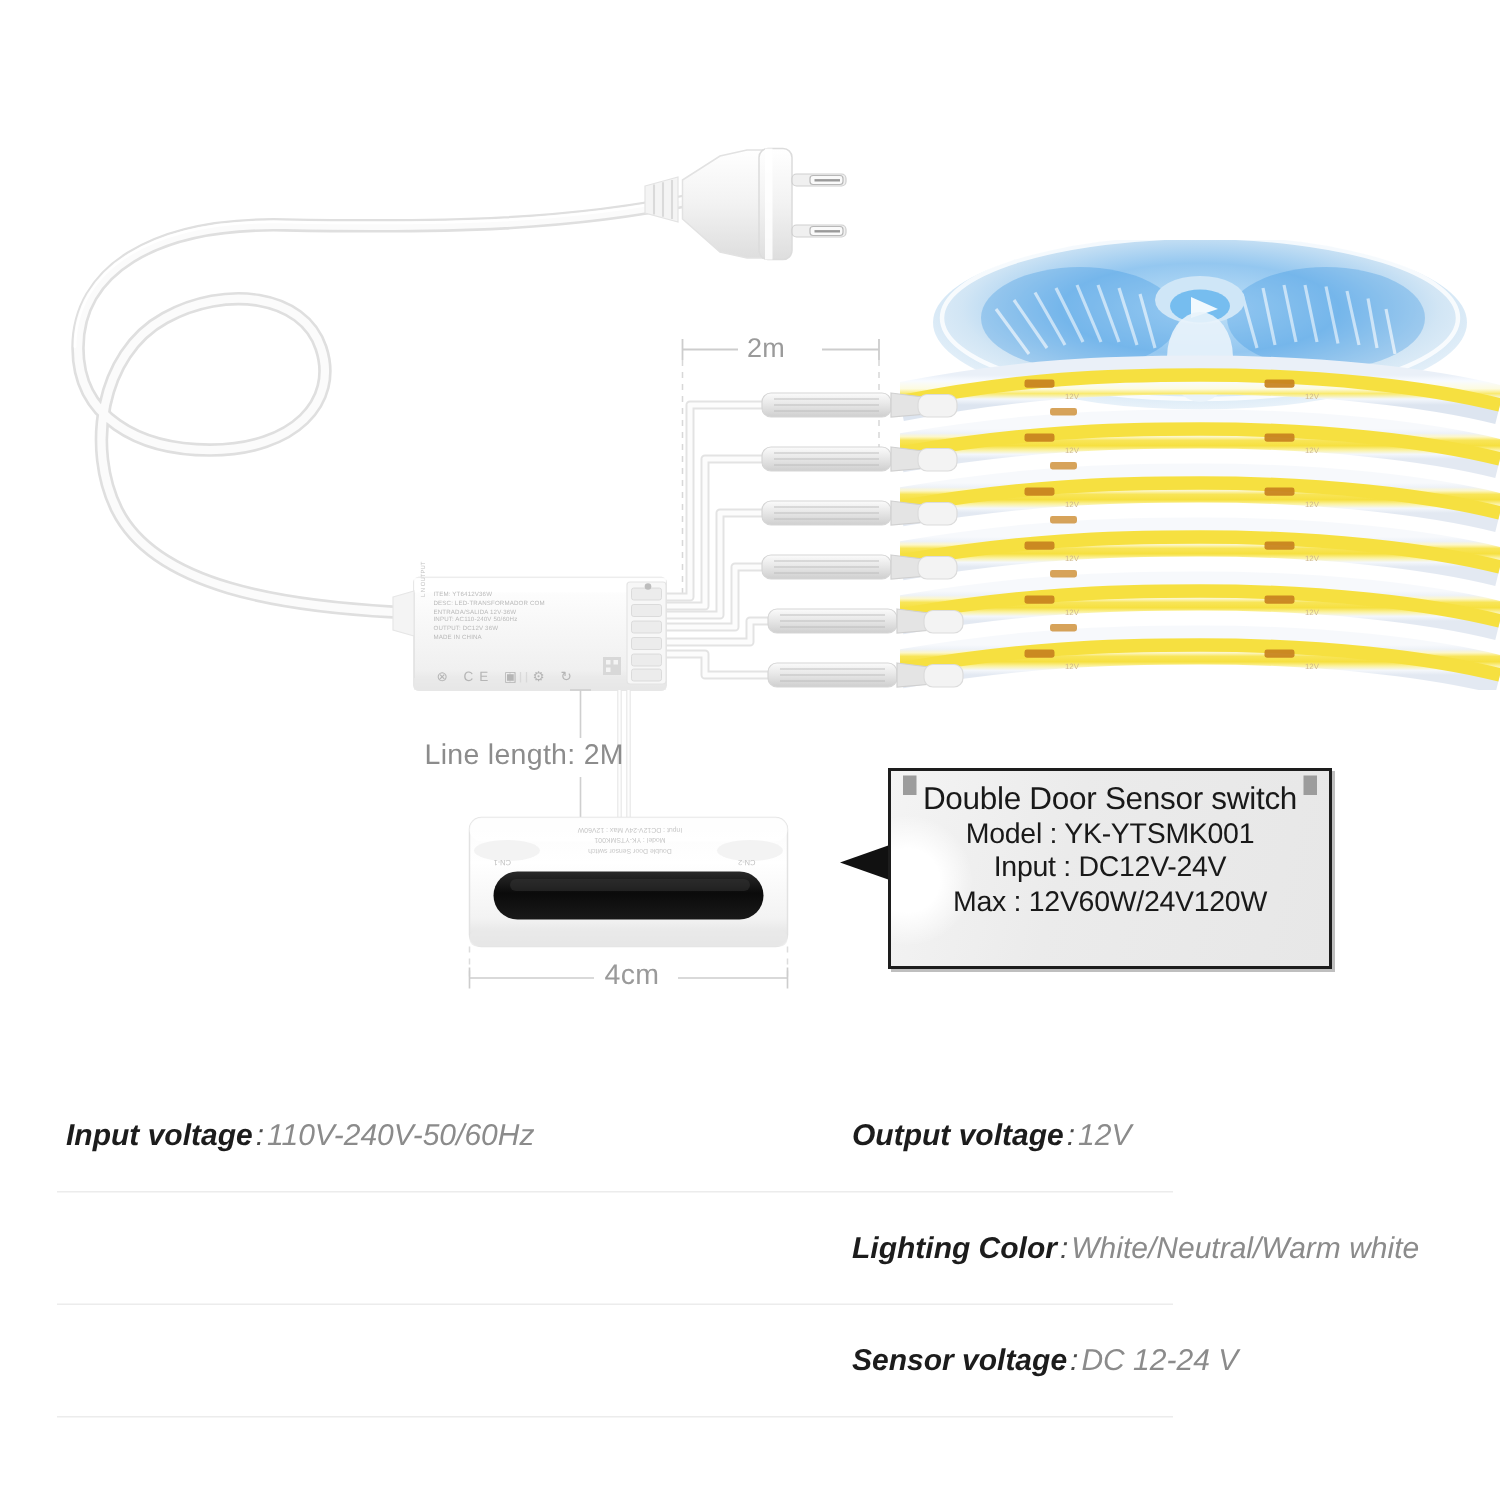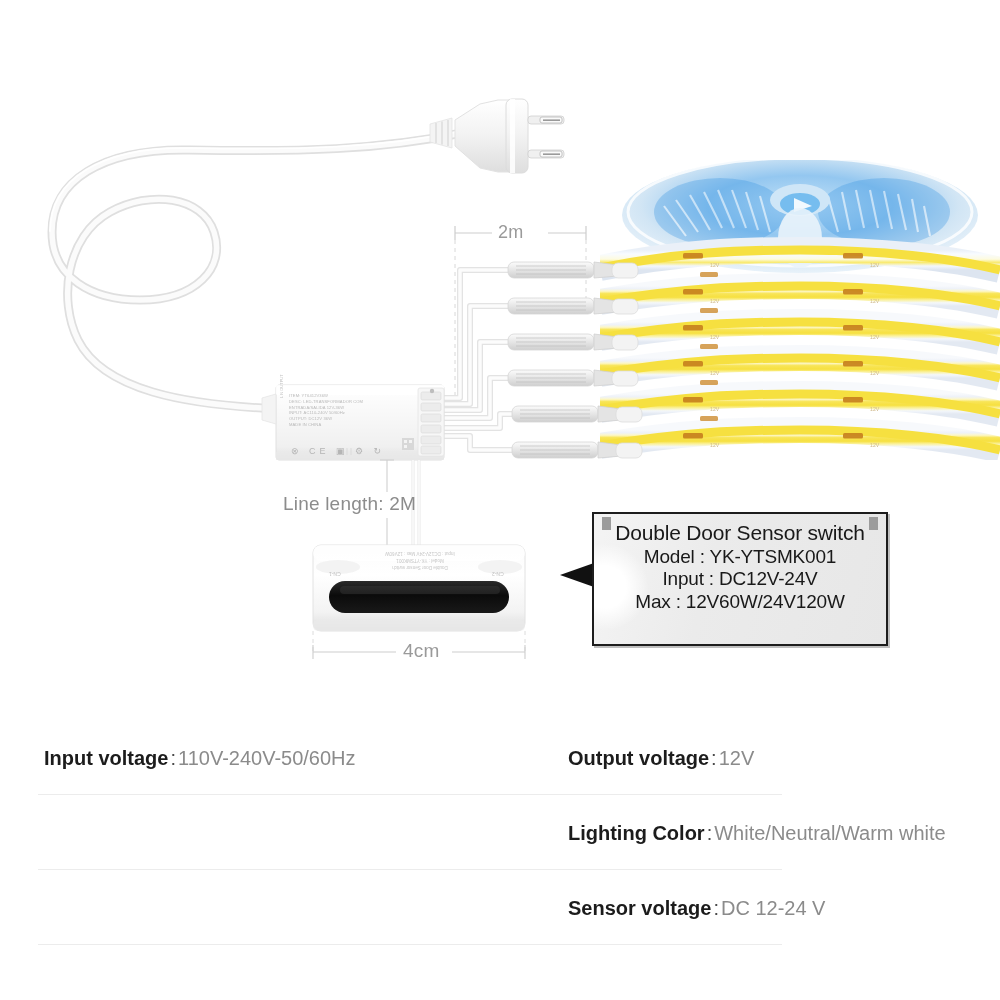--- a/index.html
+++ b/index.html
@@ -156,20 +156,21 @@
     font-family: "Liberation Sans", sans-serif;
     white-space: nowrap;
   }
 
   
   #spec-table {
     position: absolute;
     left: 0; top: 720px;
     width: 820px;
     height: 280px;
+    font-style: italic;
   }
   .spec-row {
     position: relative;
     height: 75px;
   }
   .spec-divider {
     position: absolute;
     left: 38px; right: 38px;
     bottom: 0;
     height: 1px;

